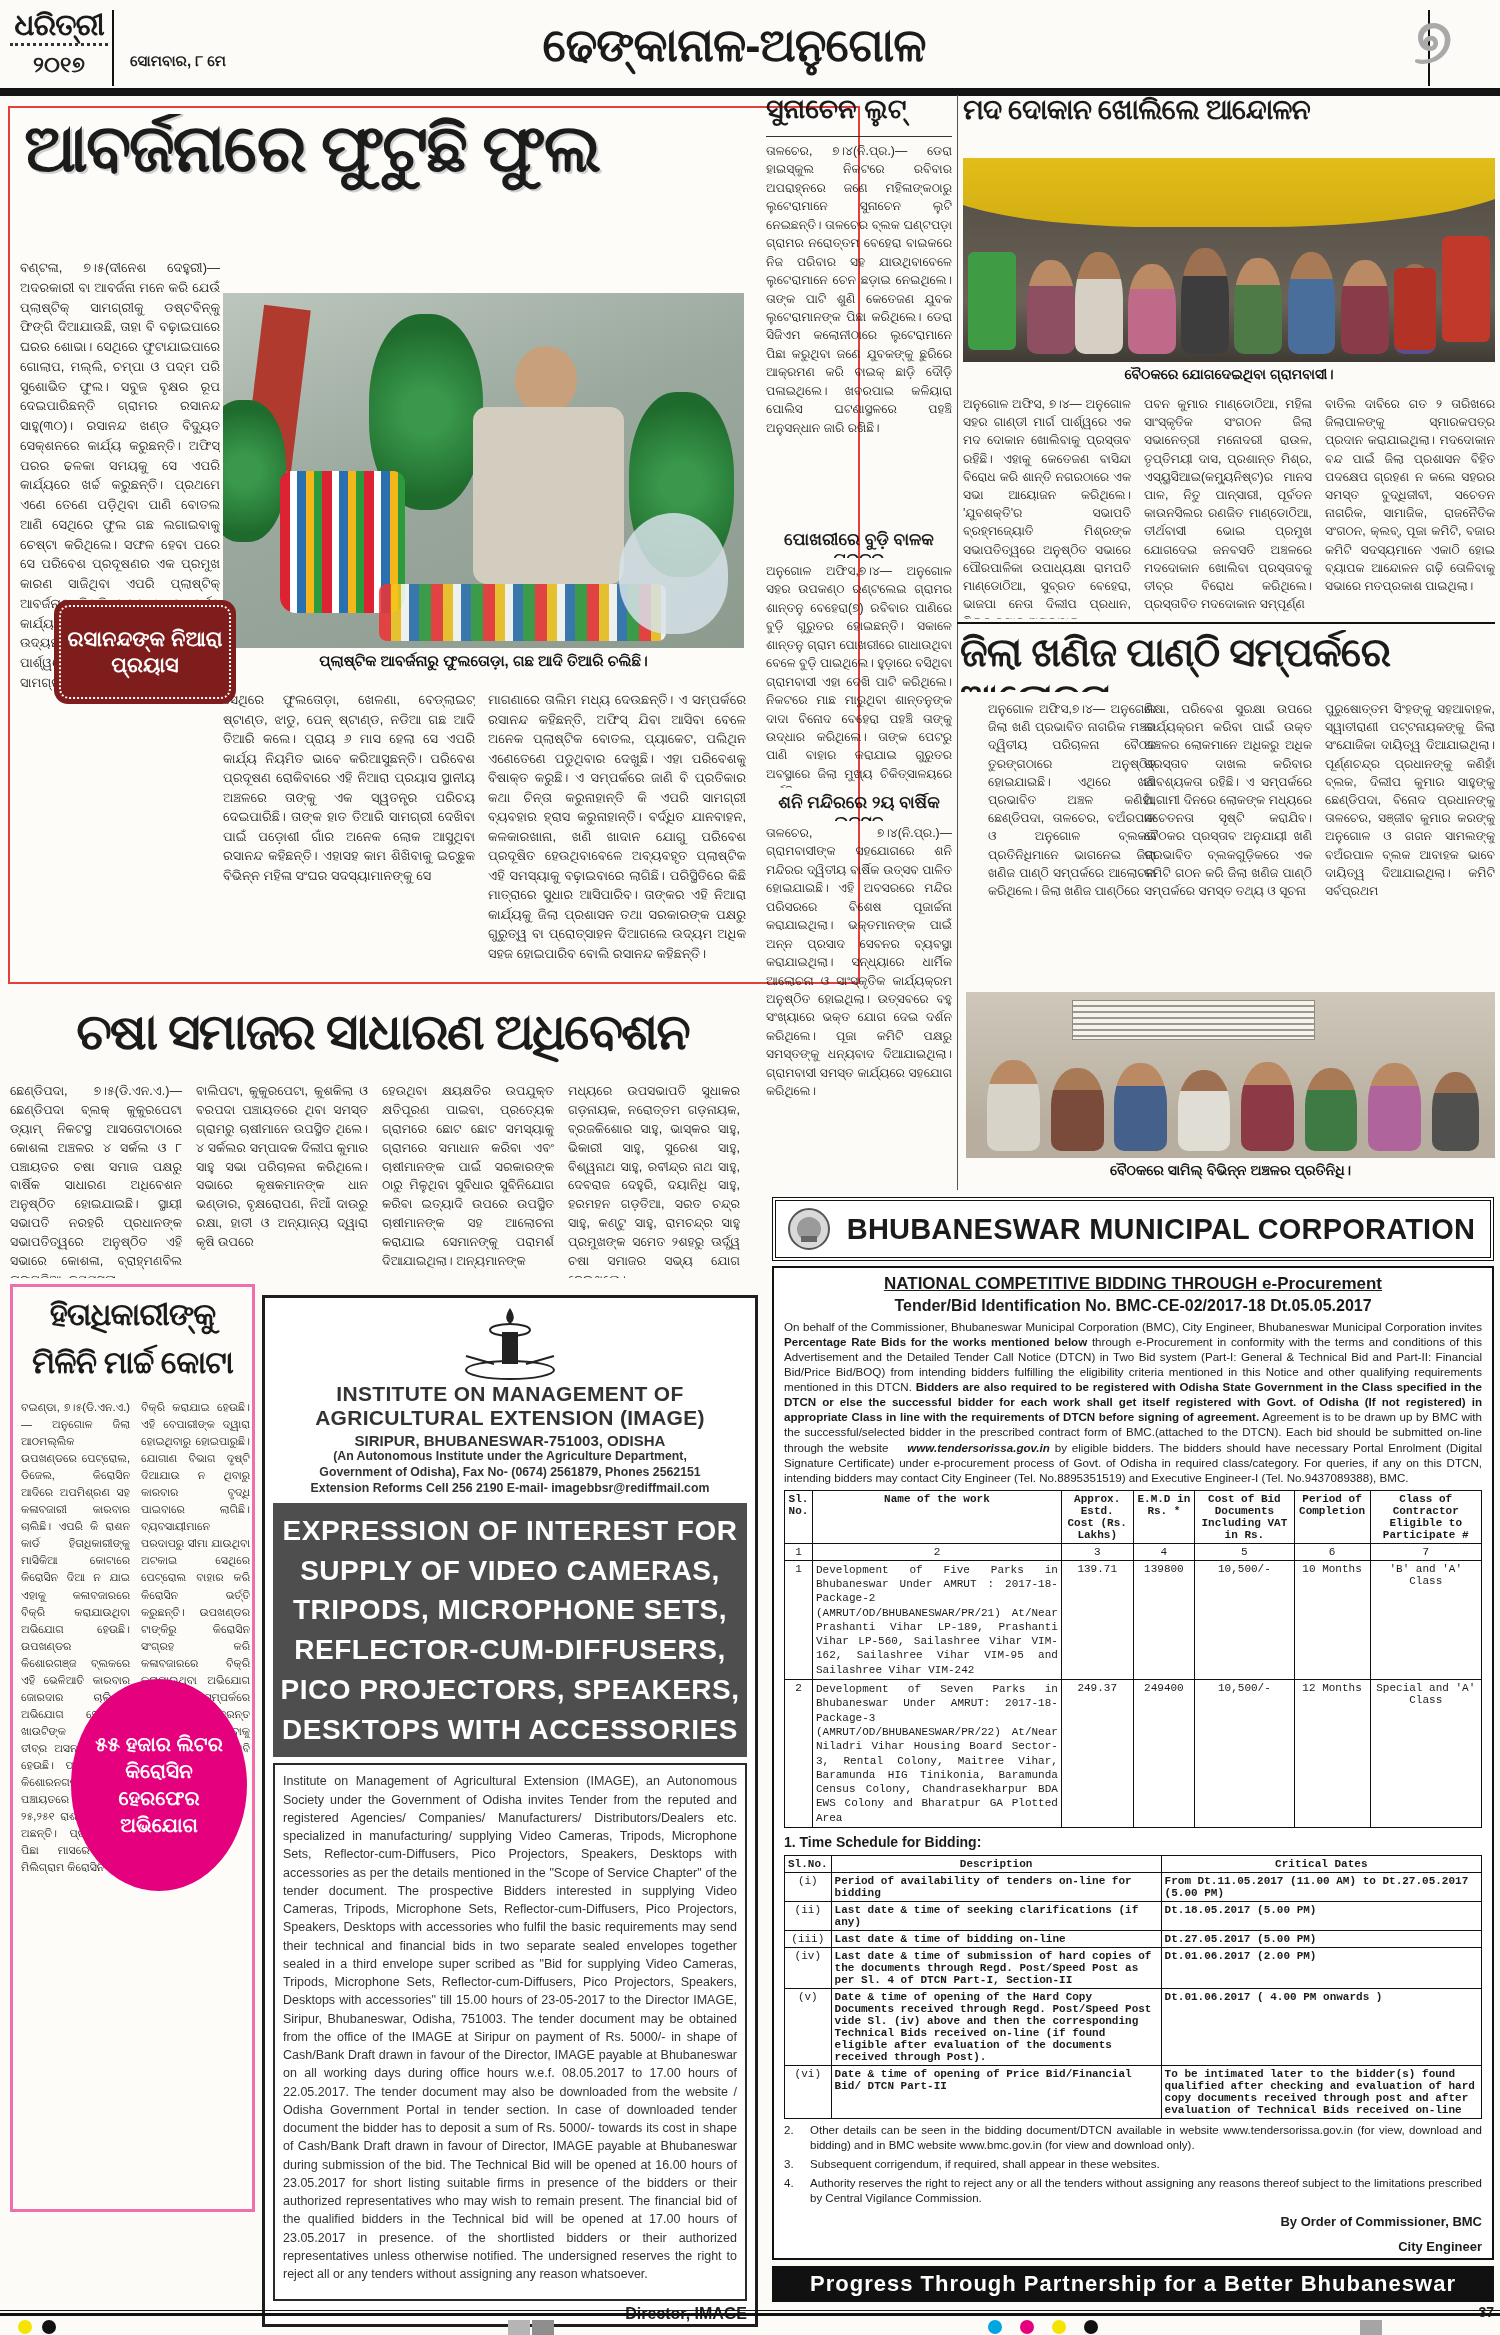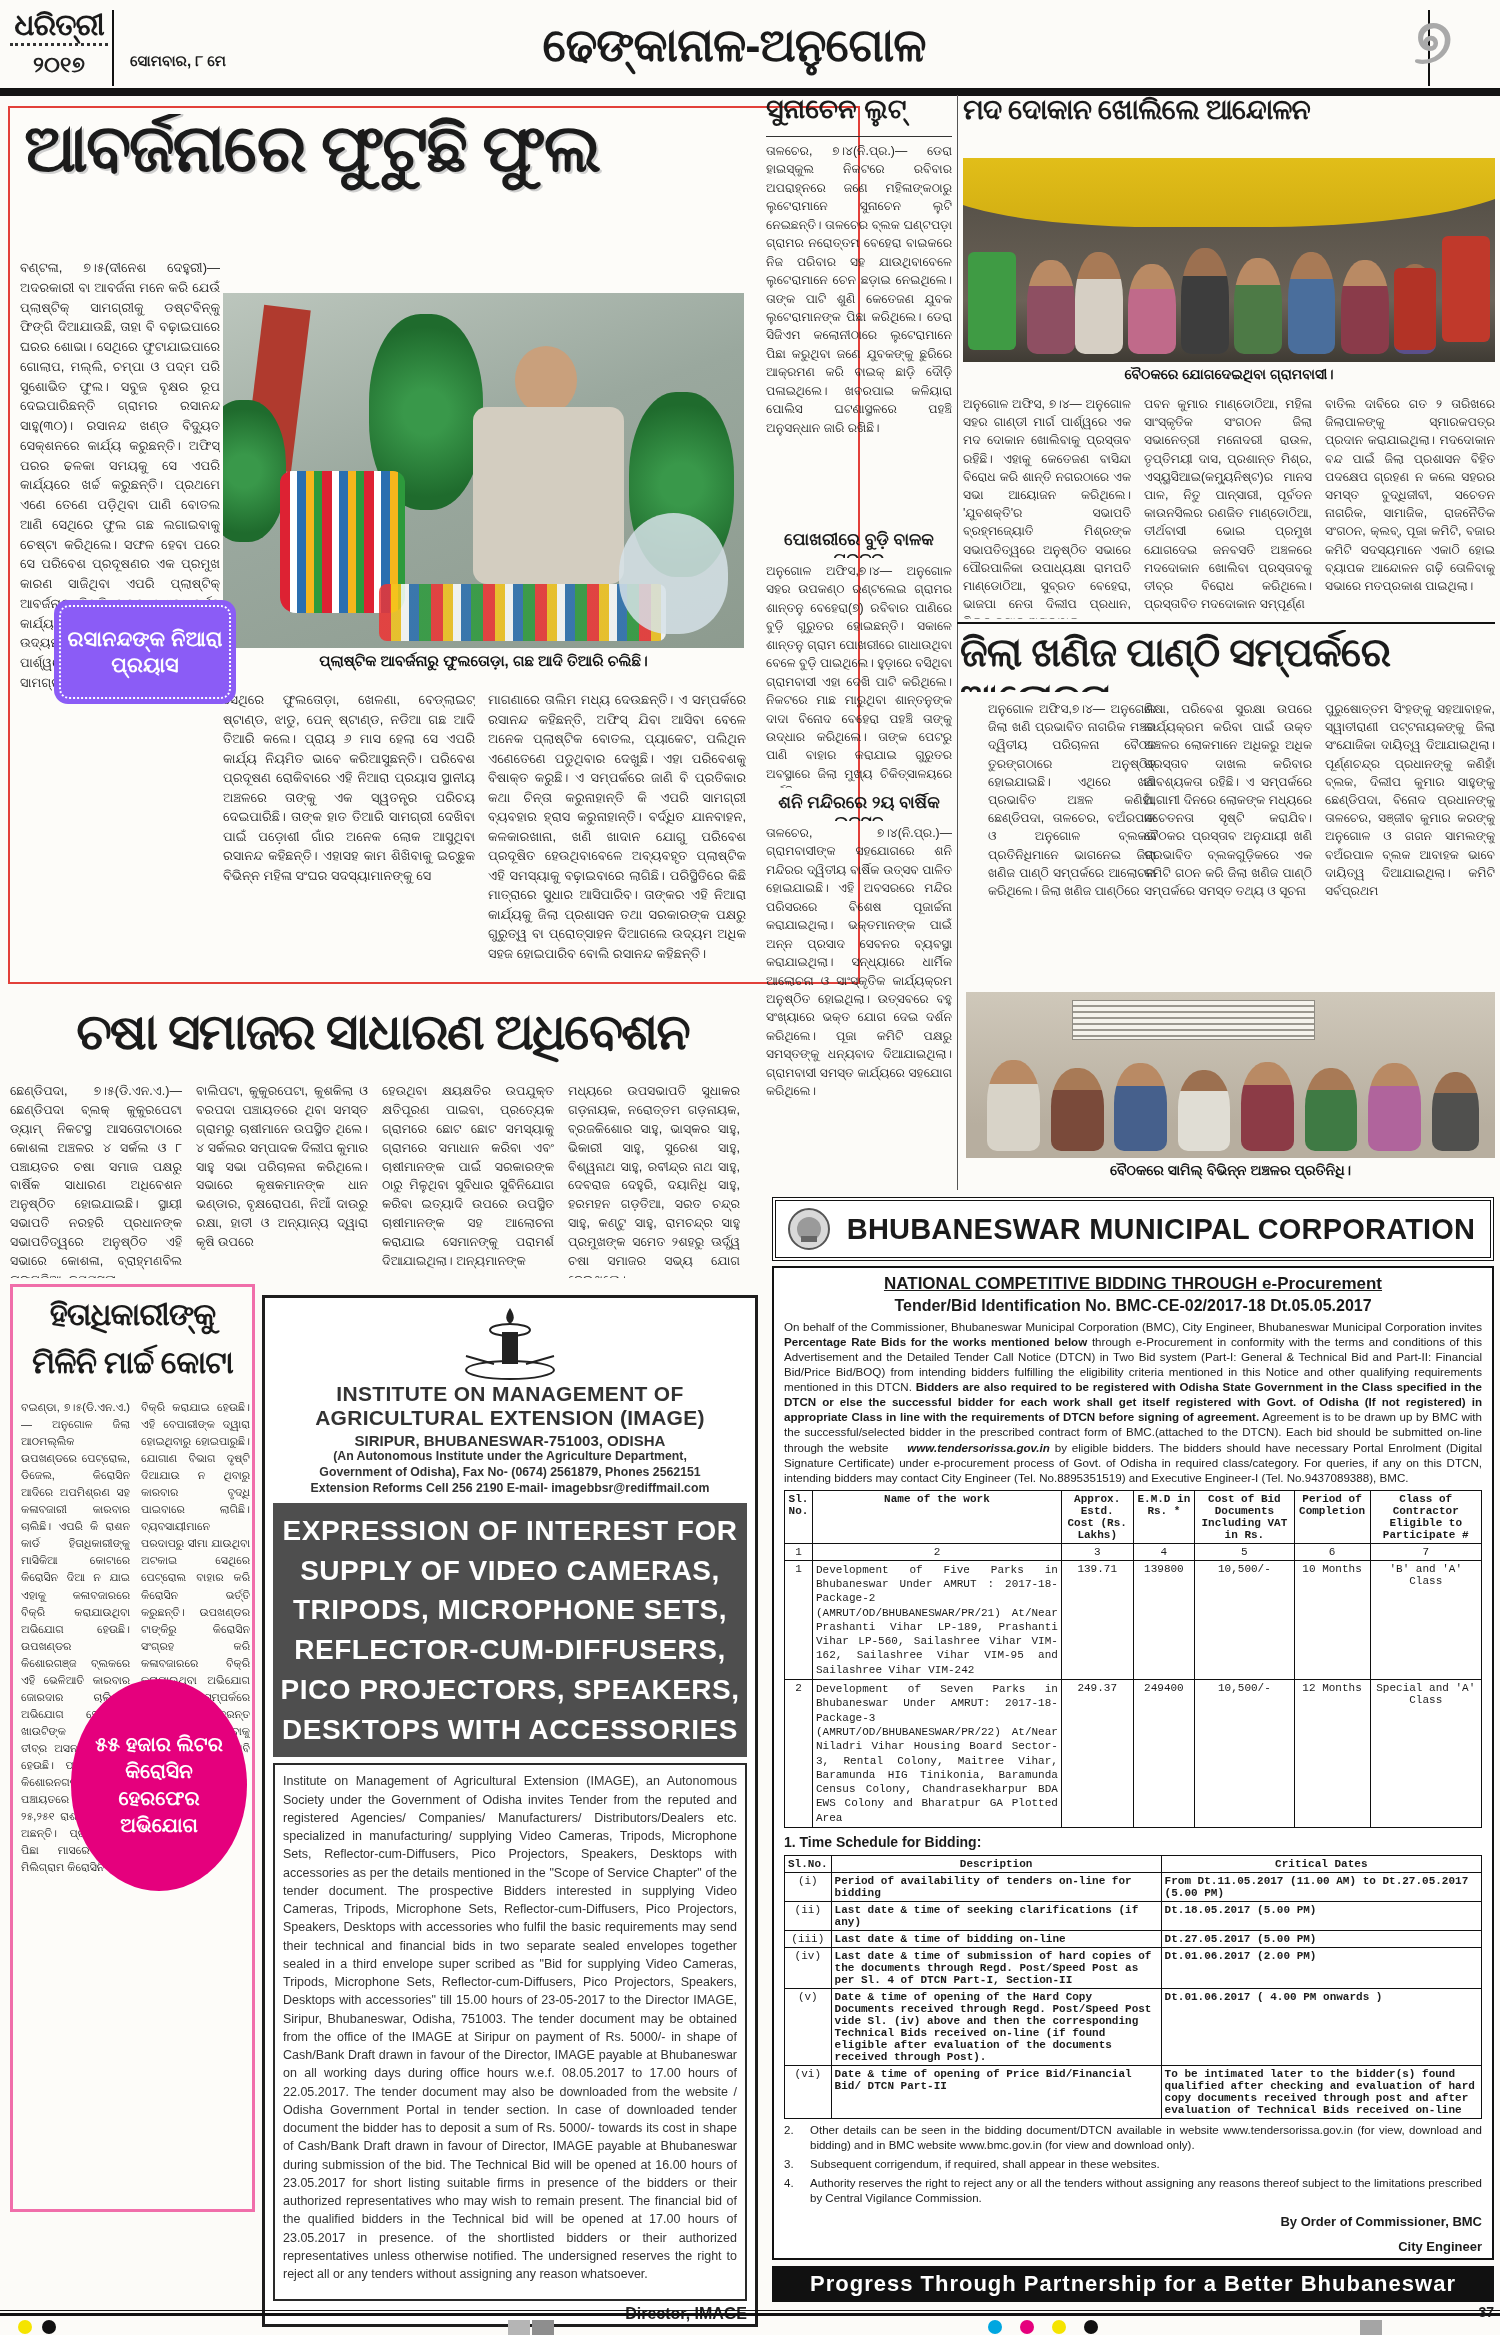--- a/index.html
+++ b/index.html
@@ -32,21 +32,21 @@
   .art1 { position:absolute; left:8px; top:106px; width:852px; height:878px;
           border:2px solid #e2403a; background:#fdfcf9; }
   .art1-headline { position:absolute; left:14px; top:6px; width:724px; height:136px;
                    font-size:66px; font-weight:bold; letter-spacing:-2px; line-height:1.05;
                    text-shadow:2px 2px 0 #cfcfcf; overflow:hidden; }
   .art1-intro { left:10px; top:150px; width:200px; height:700px; font-size:13px; line-height:1.52; }
   .art1-photo { position:absolute; left:213px; top:185px; width:521px; height:355px; overflow:hidden;
                 background:linear-gradient(160deg,#bcc6bd,#9aa89e 45%,#8d9b8f); }
   .art1-caption { position:absolute; left:213px; top:544px; width:521px; height:26px; font-size:15px; }
   .art1-bubble { position:absolute; left:44px; top:492px; width:182px; height:104px;
-                 background:#8b5cf6; border-radius:14px; padding:5px; z-index:5; }
+                 background:#7f1d1d; border-radius:14px; padding:5px; z-index:5; }
   .art1-bubble-in { width:100%; height:100%; border:2px dotted #fff; border-radius:10px;
                     color:#fff; font-size:21px; font-weight:bold; text-align:center;
                     display:flex; align-items:center; justify-content:center; line-height:1.25; padding:2px; }
   .art1-c2 { left:213px; top:582px; width:252px; height:284px; font-size:13px; line-height:1.5; }
   .art1-c3 { left:478px; top:582px; width:258px; height:284px; font-size:13px; line-height:1.5; }
 
   
   .p1-frame { position:absolute; left:6%; top:4%; width:9%; height:46%; background:#b03a2e; transform:rotate(7deg); }
   .p1-plant { position:absolute; background:radial-gradient(circle,#39984a 20%,#1f6b2d 75%); border-radius:45%; }
   .p1-pot { position:absolute; left:11%; top:50%; width:24%; height:40%; border-radius:12px 12px 16px 16px;

